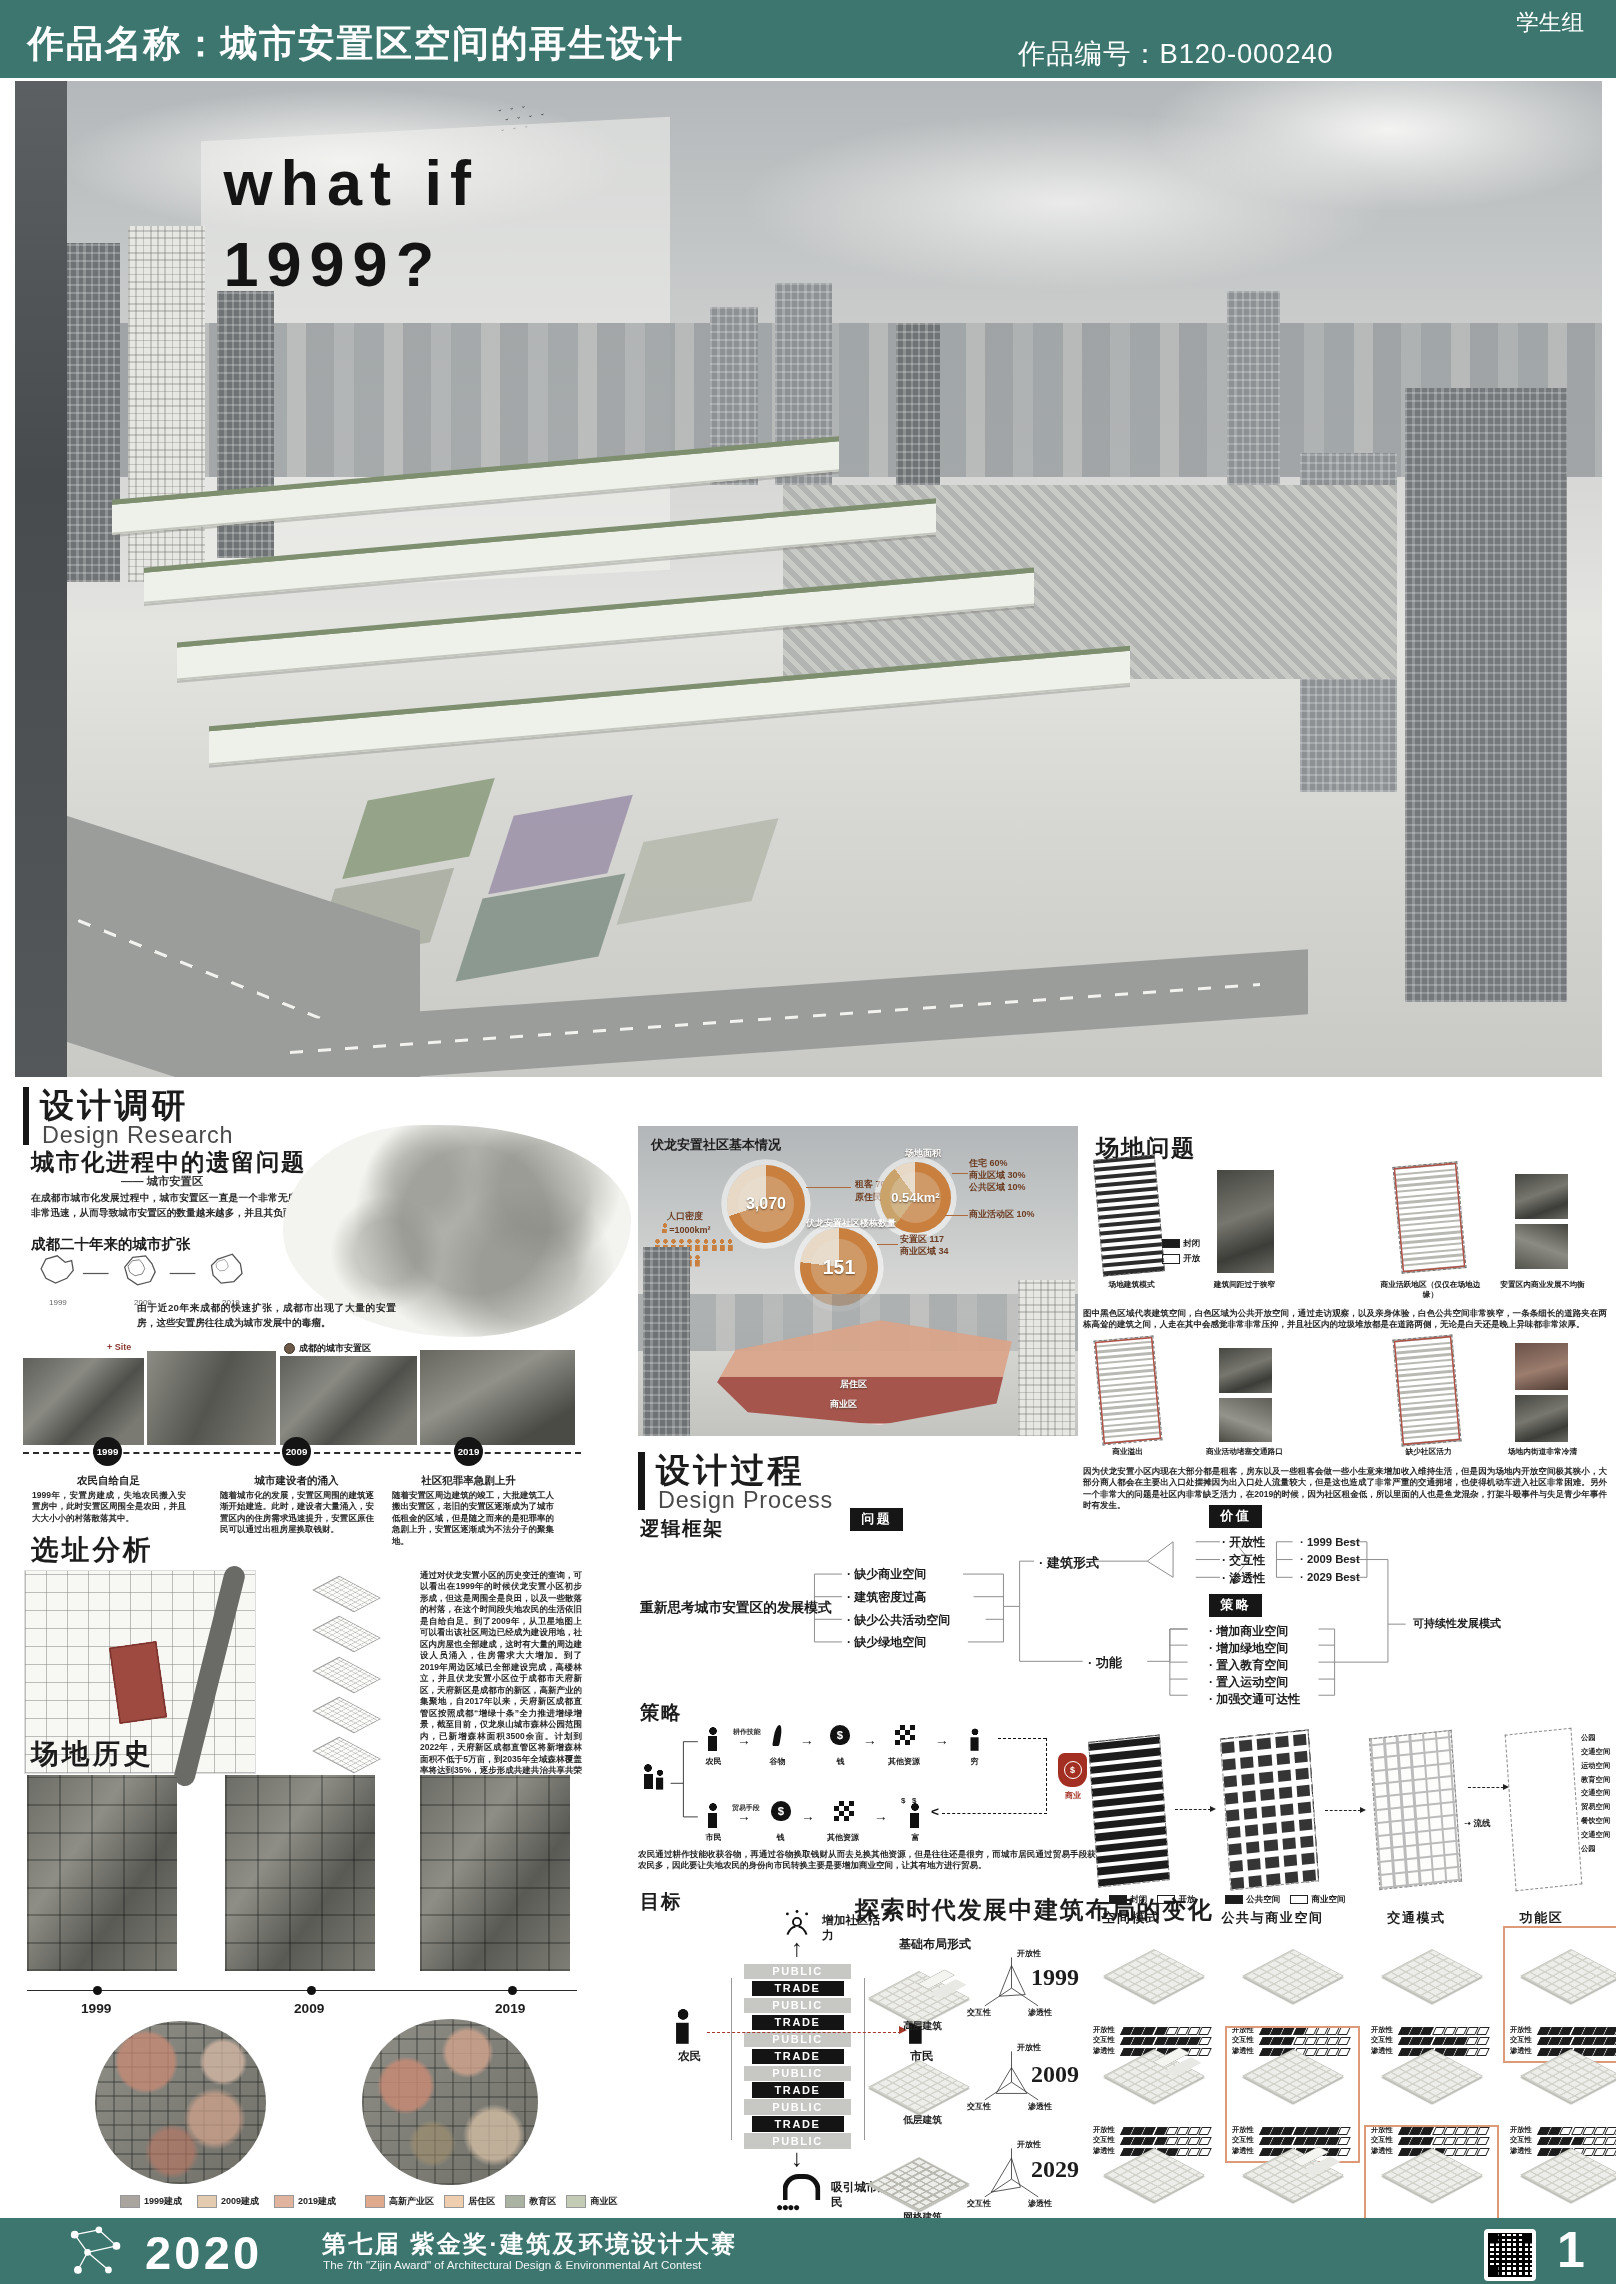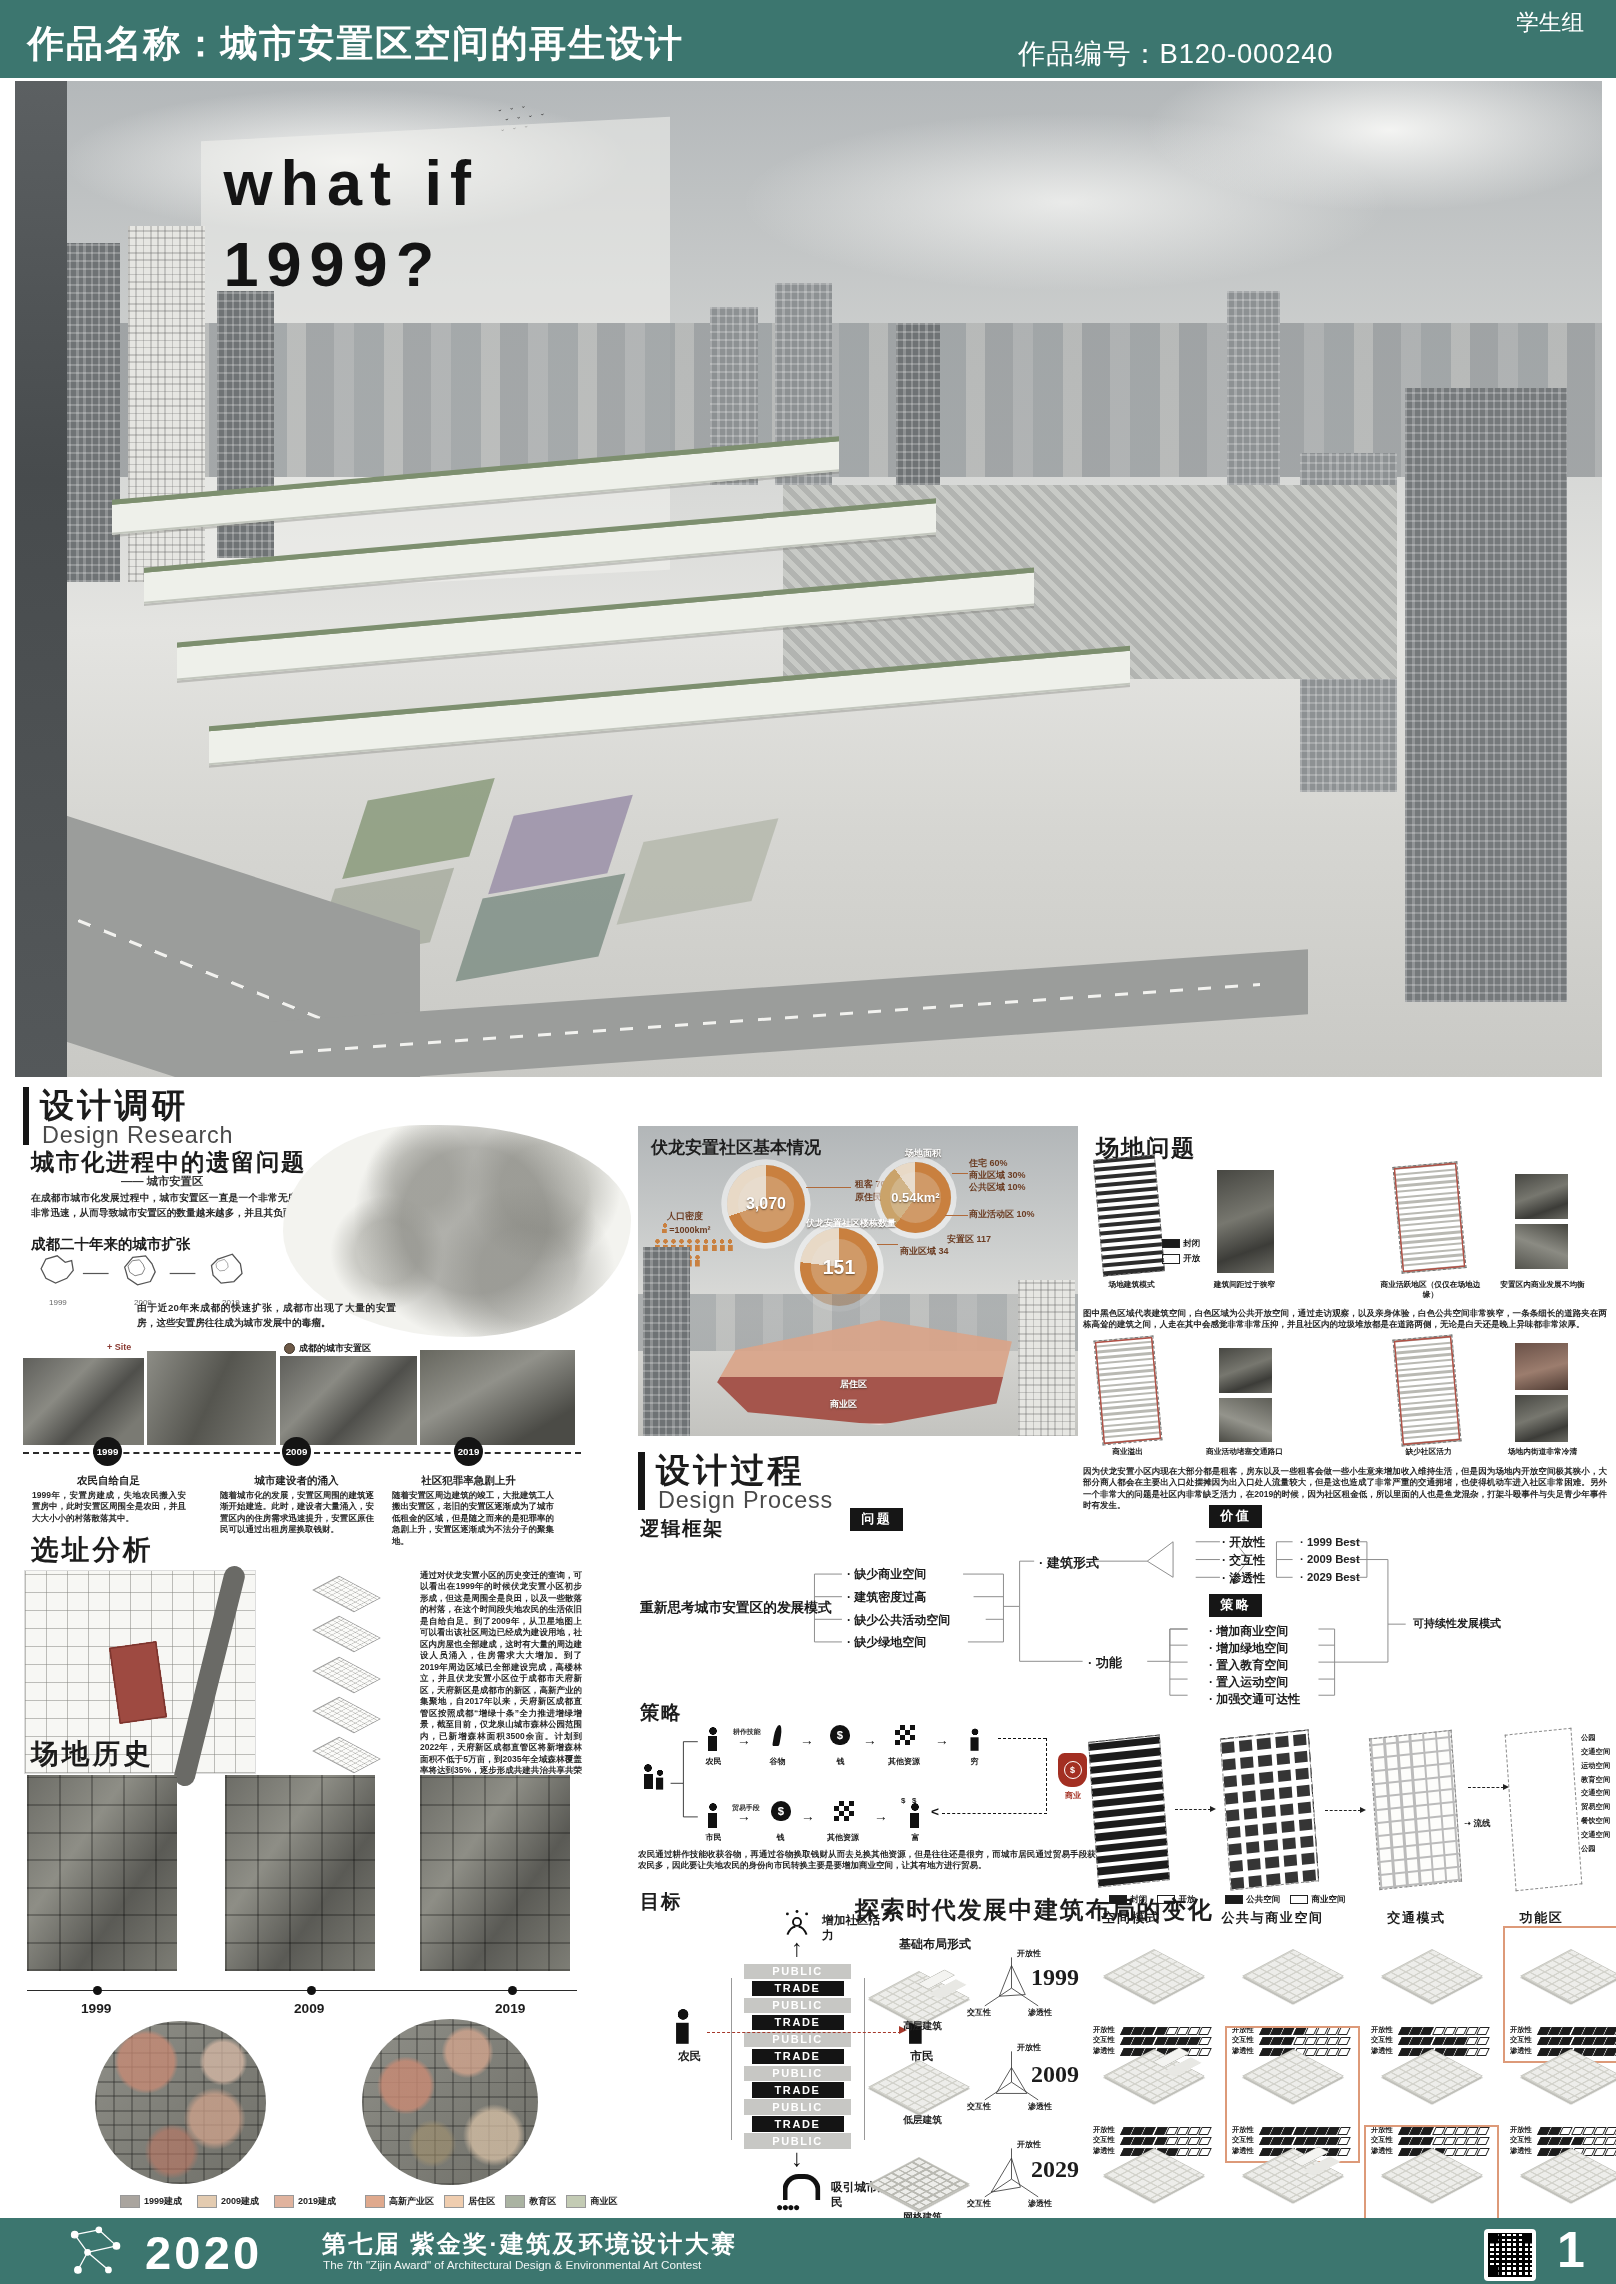--- a/index.html
+++ b/index.html
@@ -306,21 +306,21 @@
     <span class="cap" style="margin-left:11.3px;"><span class="sw" style="background:#e0b39e;"></span><span>2019建成</span></span>
   </div>
   <div class="abs" style="left:365px;top:2192px;width:267px;">
     <span class="cap"><span class="sw" style="background:#dfa98d;"></span><span>高新产业区</span></span>
     <span class="cap" style="margin-left:6.5px;"><span class="sw" style="background:#efcdaf;"></span><span>居住区</span></span>
     <span class="cap" style="margin-left:6.5px;"><span class="sw" style="background:#aab3a2;"></span><span>教育区</span></span>
     <span class="cap" style="margin-left:6.5px;"><span class="sw" style="background:#c3cbb4;"></span><span>商业区</span></span>
   </div>
 
   <div class="abs comm" style="left:638px;top:1126px;width:440px;height:310px;">
-    <div class="abs b" style="left:13px;top:9.7px;font-size:17px;color:#1d1d1d;">伏龙安置社区基本情况</div>
+    <div class="abs b" style="left:13px;top:9.7px;font-size:13px;color:#1d1d1d;">伏龙安置社区基本情况</div>
 
     <div class="abs ilabd" style="left:29px;top:84px;">人口密度</div>
     <div class="abs ilabd" style="left:24px;top:97px;"><span class="pp" style="width:5.7px;height:9.7px;"></span><span>=1000km²</span></div>
     <div class="abs" style="left:16px;top:113px;width:89px;">
       <span class="pp"></span><span class="pp"></span><span class="pp"></span><span class="pp"></span><span class="pp"></span><span class="pp"></span><span class="pp"></span><span class="pp"></span><span class="pp"></span><span class="pp"></span><span class="pp"></span><span class="pp"></span><span class="pp"></span><span class="pp"></span><span class="pp"></span><span class="pp"></span>
     </div>
 
     <div class="abs ilab" style="left:107px;top:42px;">人员构成</div>
     <div class="abs donut d1" style="left:89px;top:39px;width:78px;height:78px;">
       <div class="dval" style="font-size:16px;">
@@ -344,21 +344,21 @@
     <div class="abs lead" style="left:307px;top:89px;width:22.6px;"></div>
     <div class="abs ilabd" style="left:331px;top:82px;">商业活动区 10%</div>
 
     <div class="abs ilab" style="left:168px;top:91px;">伏龙安置社区楼栋数量</div>
     <div class="abs donut d3" style="left:162px;top:102px;width:78px;height:78px;">
       <div class="dval" style="font-size:19.4px;">
           <span>151</span>
         </div>
     </div>
     <div class="abs lead" style="left:239px;top:118px;width:21px;"></div>
-    <div class="abs ilabd" style="left:262px;top:107px;margin-left:47px;">安置区 117</div>
+    <div class="abs ilabd" style="left:262px;top:107px;">安置区 117</div>
     <div class="abs ilabd" style="left:262px;top:119px;">商业区域 34</div>
 
     <div class="abs skyband" style="left:0;top:168px;width:440px;height:57px;opacity:.7;"></div>
     <div class="abs tower towerD" style="left:4.8px;top:121px;width:47px;height:189px;"></div>
     <div class="abs tower towerL" style="left:380px;top:154px;width:57px;height:157px;"></div>
     <div class="abs district" style="left:73px;top:192px;width:307px;height:107px;"></div>
     <div class="abs ilab" style="left:202px;top:252px;">居住区</div>
     <div class="abs ilab" style="left:192px;top:272px;">商业区</div>
   </div>
 

